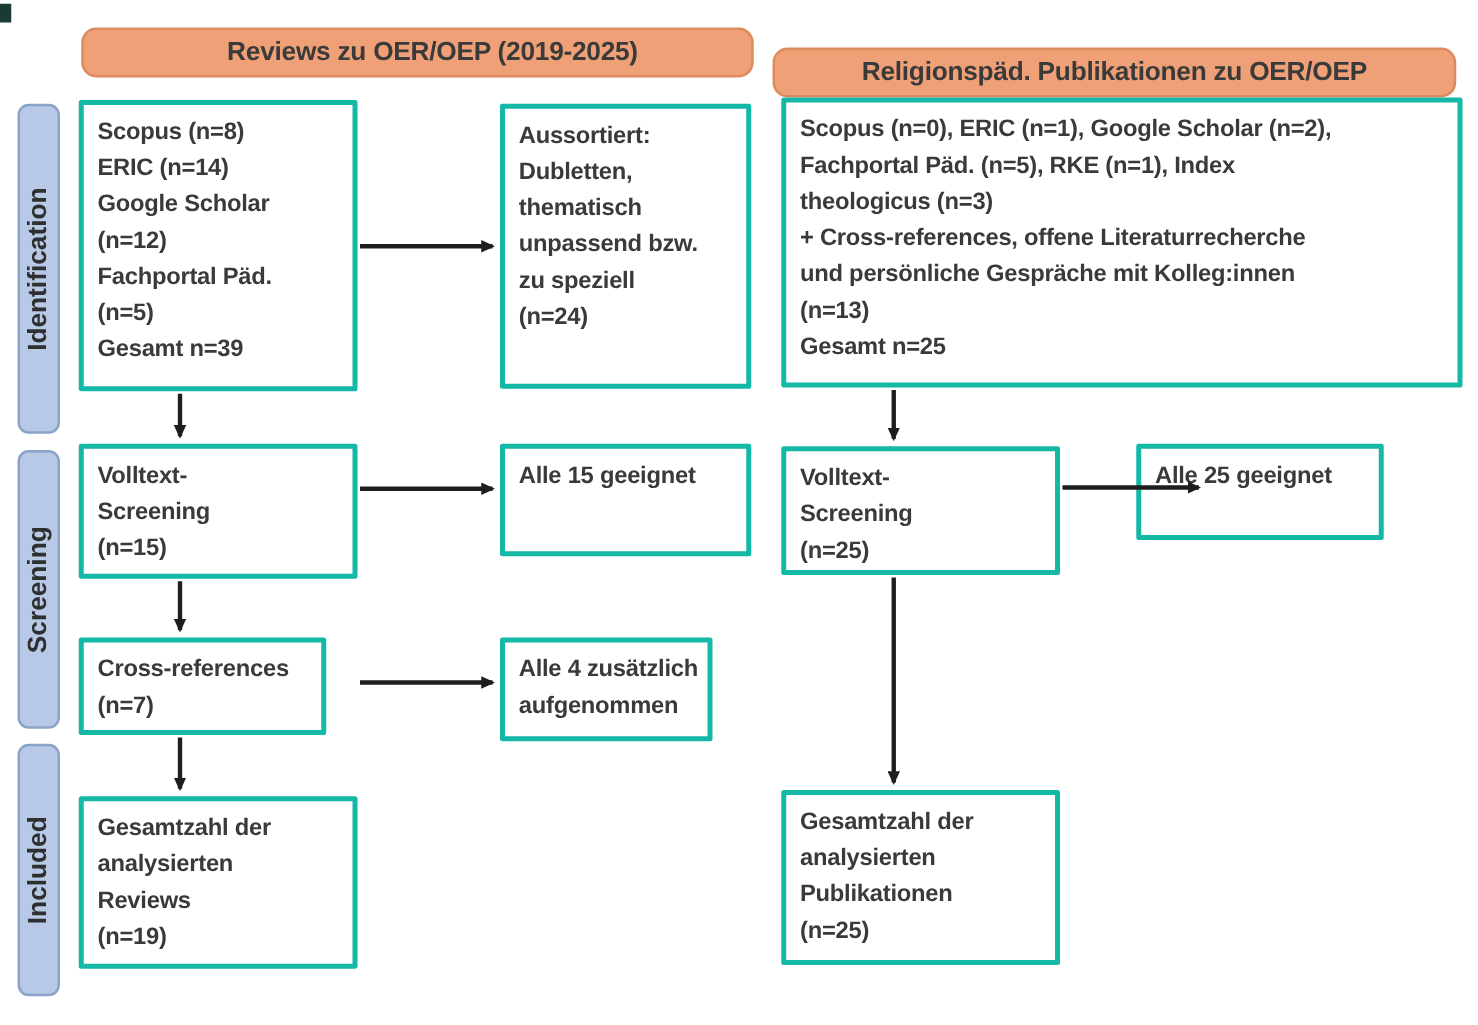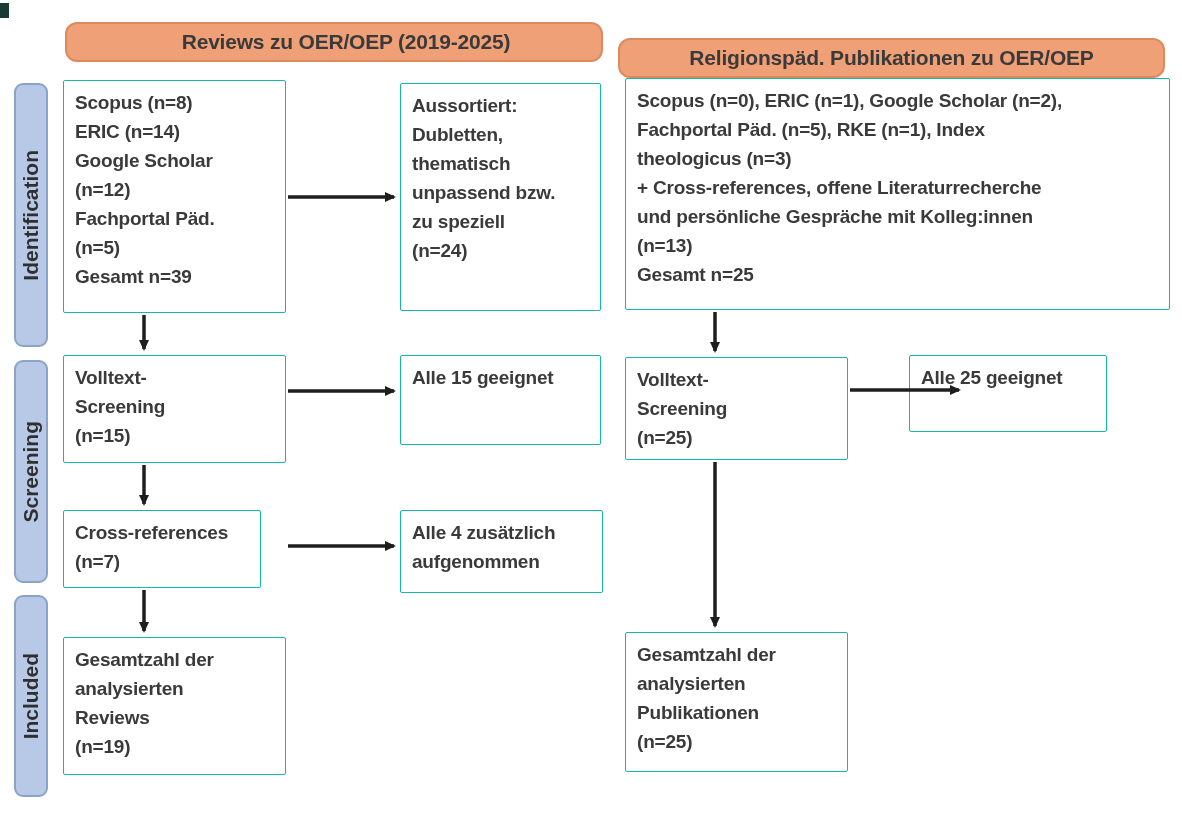--- a/index.html
+++ b/index.html
@@ -54,36 +54,36 @@
     font-weight: bold;
     color: #2f2f2f;
     white-space: nowrap;
   }
   #stage-identification { top: 83px;  height: 264px; }
   #stage-screening      { top: 360px; height: 223px; }
   #stage-included       { top: 595px; height: 202px; }
   .fbox {
     position: absolute;
     background: #ffffff;
-    border: 1px solid #14b8a6;
+    border: 4px solid #14b8a6;
     border-radius: 2px;
     box-sizing: border-box;
     padding: 7px 11px 0 11px;
     font-size: 19px;
     font-weight: bold;
     color: #3a3a3a;
     letter-spacing: -0.2px;
   }
   .fbox .line { line-height: 29px; white-space: nowrap; }
   #box-l-ident   { left: 63px;  top: 80px;  width: 223px; height: 233px; }
   #box-l-excl    { left: 400px; top: 83px;  width: 201px; height: 228px; }
   #box-l-full    { left: 63px;  top: 355px; width: 223px; height: 108px; }
   #box-l-fullres { left: 400px; top: 355px; width: 201px; height: 90px;  }
   #box-l-cross   { left: 63px;  top: 510px; width: 198px; height: 78px;  }
-  #box-l-crossres{ left: 400px; top: 510px; width: 203px; height: 83px;  }
+  #box-l-crossres{ left: 400px; top: 510px; width: 170px; height: 83px;  }
   #box-l-incl    { left: 63px;  top: 637px; width: 223px; height: 138px; }
   #box-r-ident   { left: 625px; top: 78px;  width: 545px; height: 232px; }
   #box-r-full    { left: 625px; top: 357px; width: 223px; height: 103px; }
   #box-r-fullres { left: 909px; top: 355px; width: 198px; height: 77px;  }
   #box-r-incl    { left: 625px; top: 632px; width: 223px; height: 140px; }
   #arrows {
     position: absolute;
     left: 0; top: 0;
     width: 1182px; height: 820px;
     pointer-events: none;

